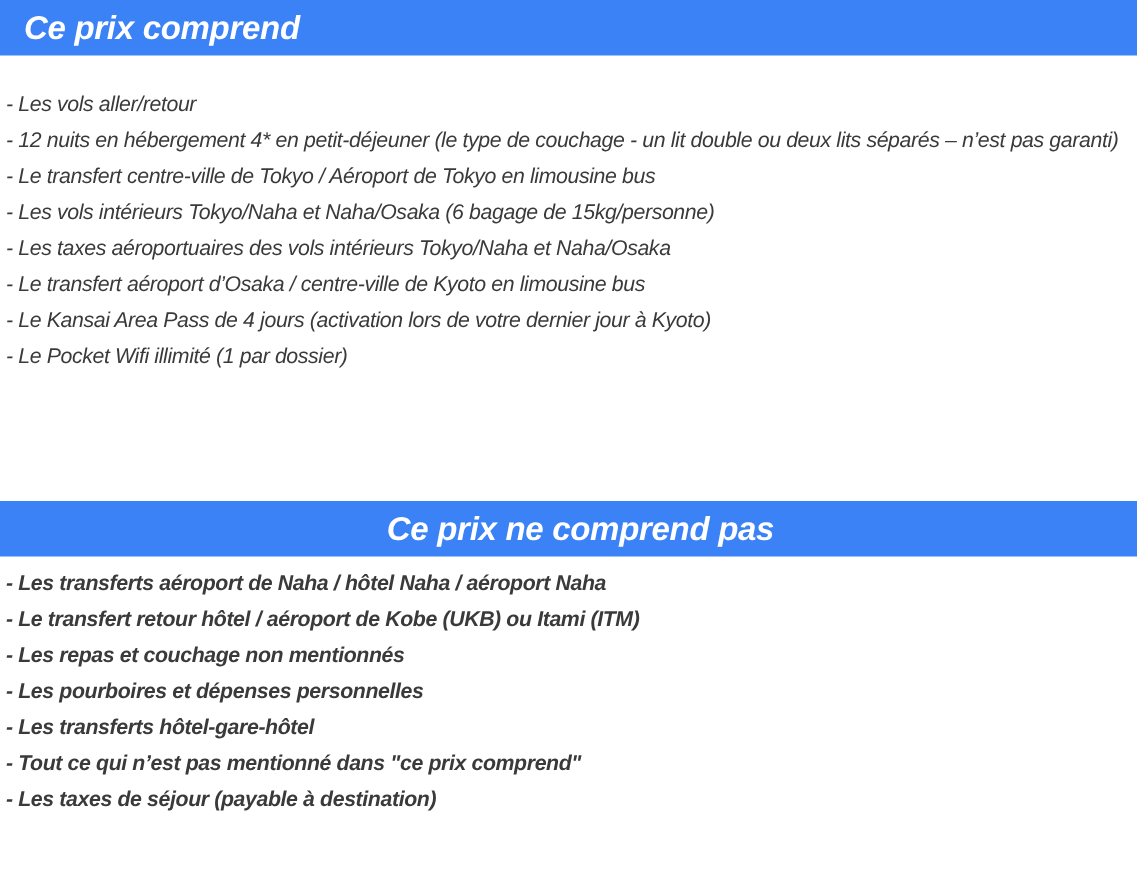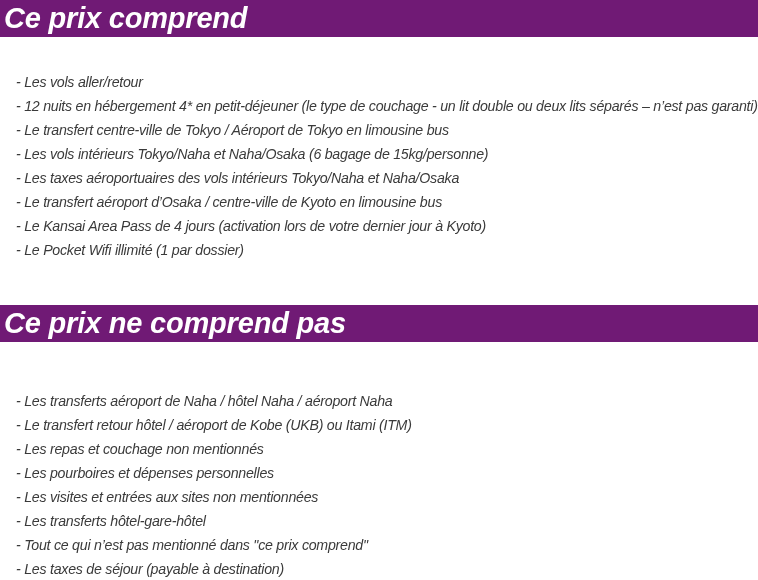--- a/index.html
+++ b/index.html
@@ -12,41 +12,41 @@
       height: 580px;
       overflow: hidden;
       position: relative;
       font-family: "Liberation Sans", "DejaVu Sans", sans-serif;
     }
     .section-header {
       position: absolute;
       left: 0;
       width: 758px;
       height: 37px;
-      background: #701a75;
+      background: #3b82f6;
       color: #ffffff;
       font-style: italic;
       font-weight: bold;
-      font-size: 29px;
+      font-size: 22px;
       line-height: 37px;
-      padding-left: 4px;
+      padding-left: 16px;
       box-sizing: border-box;
       letter-spacing: -0.2px;
     }
     #hdr-included { top: 0; }
-    #hdr-excluded { top: 305px; }
+    #hdr-excluded { top: 334px; text-align: center; }
     .item-list {
       position: absolute;
       left: 0;
-      margin: 16px;
+      margin: 4px;
       padding: 0;
       list-style: none;
     }
     #list-included { top: 54px; }
-    #list-excluded { top: 373px; }
+    #list-excluded { top: 373px; font-weight: bold; }
     .item-list li {
       height: 24px;
       line-height: 24px;
       font-size: 14.2px;
       font-style: italic;
       color: #3a3a3a;
       white-space: nowrap;
       letter-spacing: -0.25px;
     }
   </style>
@@ -66,17 +66,16 @@
   <li>- Le Pocket Wifi illimité (1 par dossier)</li>
 </ul>
 
 <div id="hdr-excluded" class="section-header">Ce prix ne comprend pas</div>
 
 <ul id="list-excluded" class="item-list">
   <li>- Les transferts aéroport de Naha / hôtel Naha / aéroport Naha</li>
   <li>- Le transfert retour hôtel / aéroport de Kobe (UKB) ou Itami (ITM)</li>
   <li>- Les repas et couchage non mentionnés</li>
   <li>- Les pourboires et dépenses personnelles</li>
-  <li>- Les visites et entrées aux sites non mentionnées</li>
   <li>- Les transferts hôtel-gare-hôtel</li>
   <li>- Tout ce qui n’est pas mentionné dans "ce prix comprend"</li>
   <li>- Les taxes de séjour (payable à destination)</li>
 </ul>
 
 </body></html>

